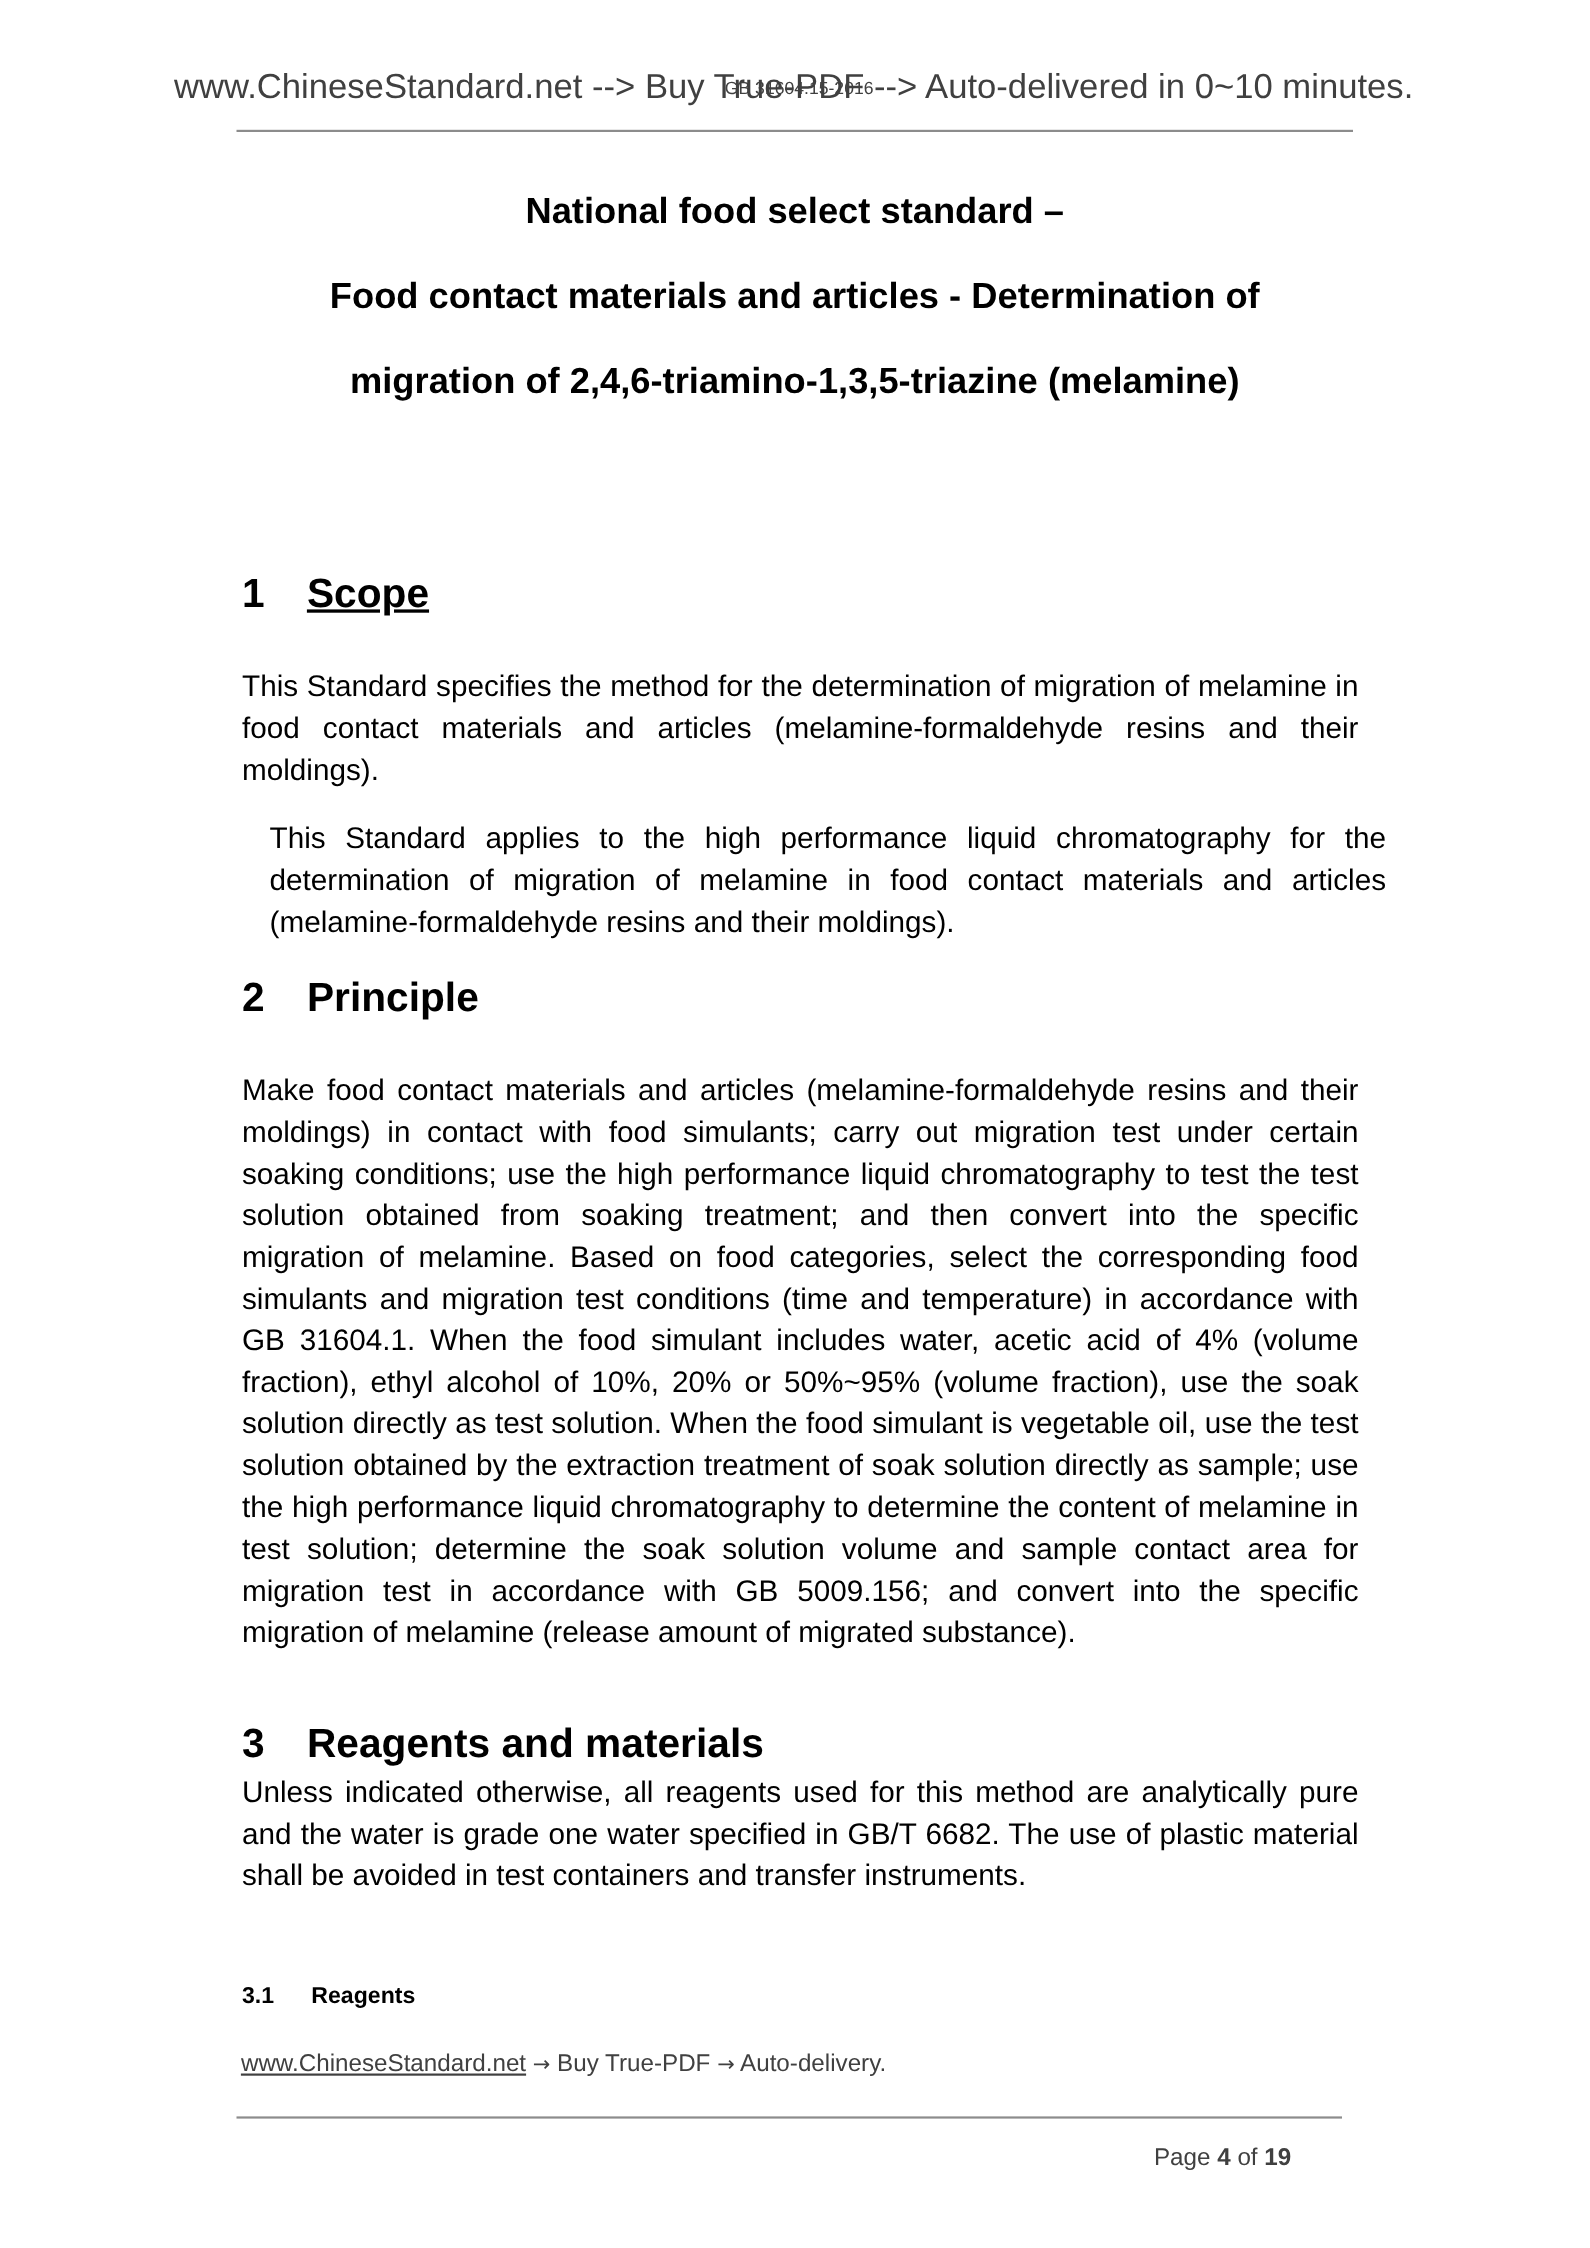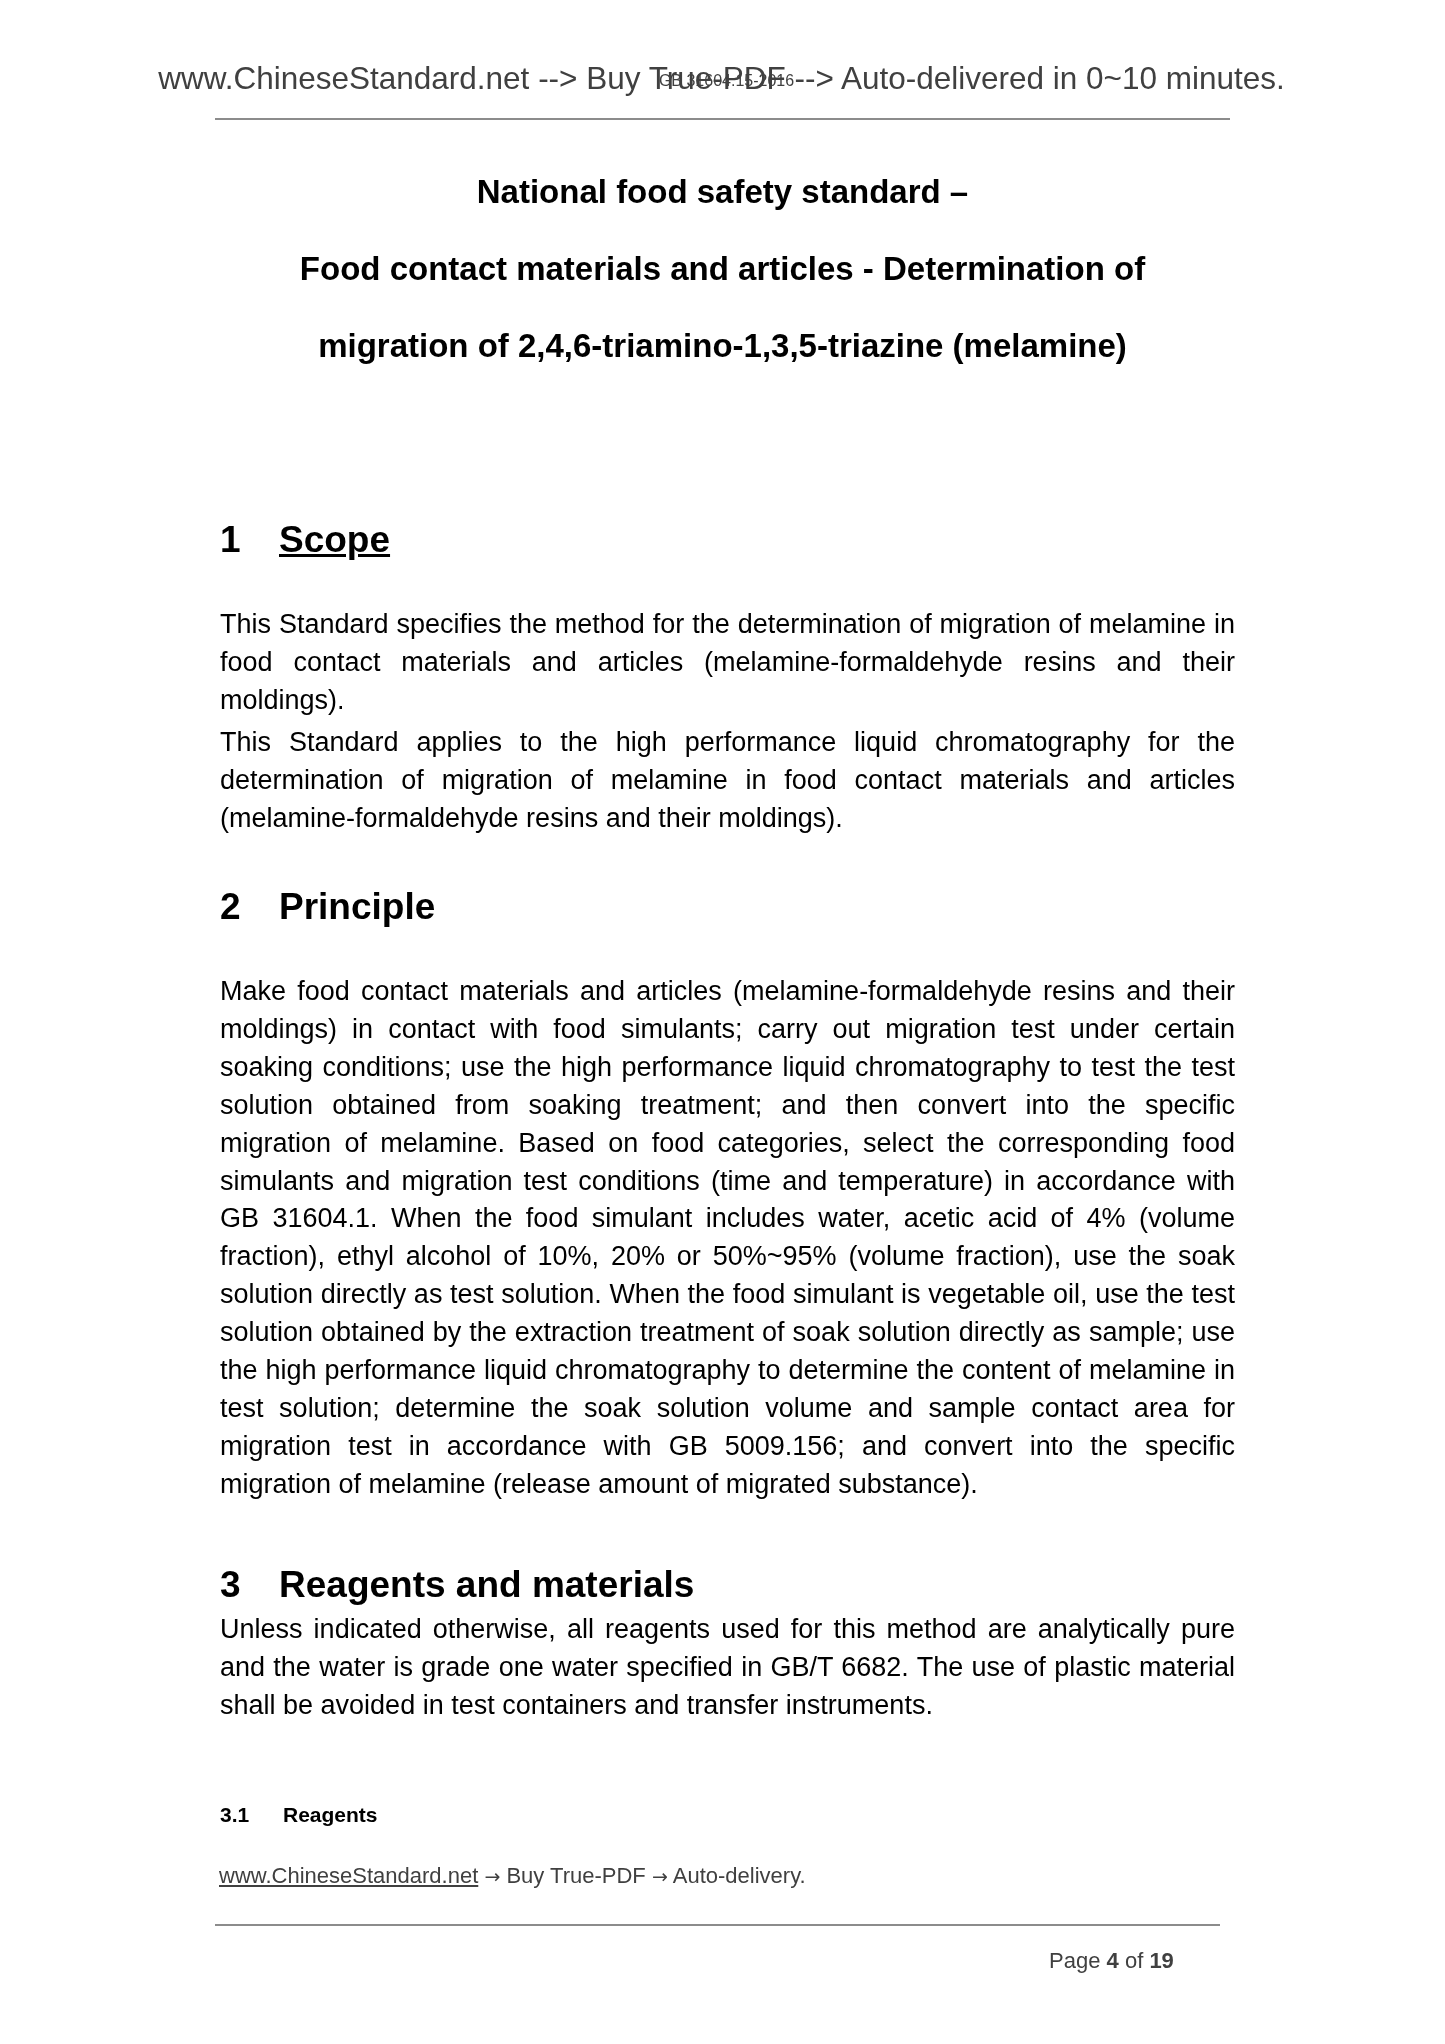--- a/index.html
+++ b/index.html
@@ -24,29 +24,29 @@
 </style>
 </head>
 <body>
 
 <div class="abs hdr-text">
   <span class="inner">www.ChineseStandard.net --&gt; Buy True-PDF --&gt; Auto-delivered in 0~10 minutes.</span>
 </div>
 <div class="abs hdr-doc">GB 31604.15-2016</div>
 <div class="abs hdr-line"></div>
 
-<div class="abs title" style="top:172px;">National food safety standard –</div>
+<div class="abs title" style="top:172px;">National food select standard –</div>
 <div class="abs title" style="top:249px;">Food contact materials and articles - Determination of</div>
 <div class="abs title" style="top:326px;">migration of 2,4,6-triamino-1,3,5-triazine (melamine)</div>
 
 <div class="abs h1" style="top:518px;text-decoration:underline;">
   <span class="num">1</span><span>Scope</span>
 </div>
 <div class="abs para" style="top:606px;">This Standard specifies the method for the determination of migration of melamine in food contact materials and articles (melamine-formaldehyde resins and their moldings).</div>
-<div class="abs para" style="top:724px;">This Standard applies to the high performance liquid chromatography for the determination of migration of melamine in food contact materials and articles (melamine-formaldehyde resins and their moldings).</div>
+<div class="abs para" style="top:744px;margin-left:25px;">This Standard applies to the high performance liquid chromatography for the determination of migration of melamine in food contact materials and articles (melamine-formaldehyde resins and their moldings).</div>
 
 <div class="abs h1" style="top:885px;">
   <span class="num">2</span><span>Principle</span>
 </div>
 <div class="abs para" style="top:973px;">Make food contact materials and articles (melamine-formaldehyde resins and their moldings) in contact with food simulants; carry out migration test under certain soaking conditions; use the high performance liquid chromatography to test the test solution obtained from soaking treatment; and then convert into the specific migration of melamine. Based on food categories, select the corresponding food simulants and migration test conditions (time and temperature) in accordance with GB 31604.1. When the food simulant includes water, acetic acid of 4% (volume fraction), ethyl alcohol of 10%, 20% or 50%~95% (volume fraction), use the soak solution directly as test solution. When the food simulant is vegetable oil, use the test solution obtained by the extraction treatment of soak solution directly as sample; use the high performance liquid chromatography to determine the content of melamine in test solution; determine the soak solution volume and sample contact area for migration test in accordance with GB 5009.156; and convert into the specific migration of melamine (release amount of migrated substance).</div>
 
 <div class="abs h1" style="top:1563px;">
   <span class="num">3</span><span>Reagents and materials</span>
 </div>
 <div class="abs para" style="top:1611px;">Unless indicated otherwise, all reagents used for this method are analytically pure and the water is grade one water specified in GB/T 6682. The use of plastic material shall be avoided in test containers and transfer instruments.</div>

